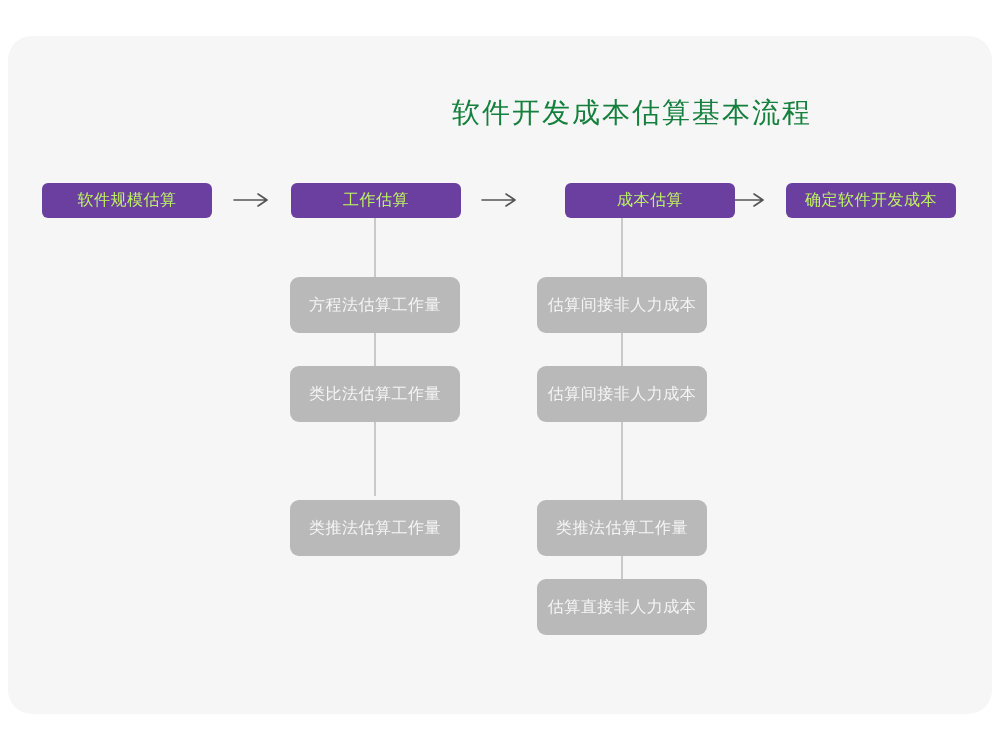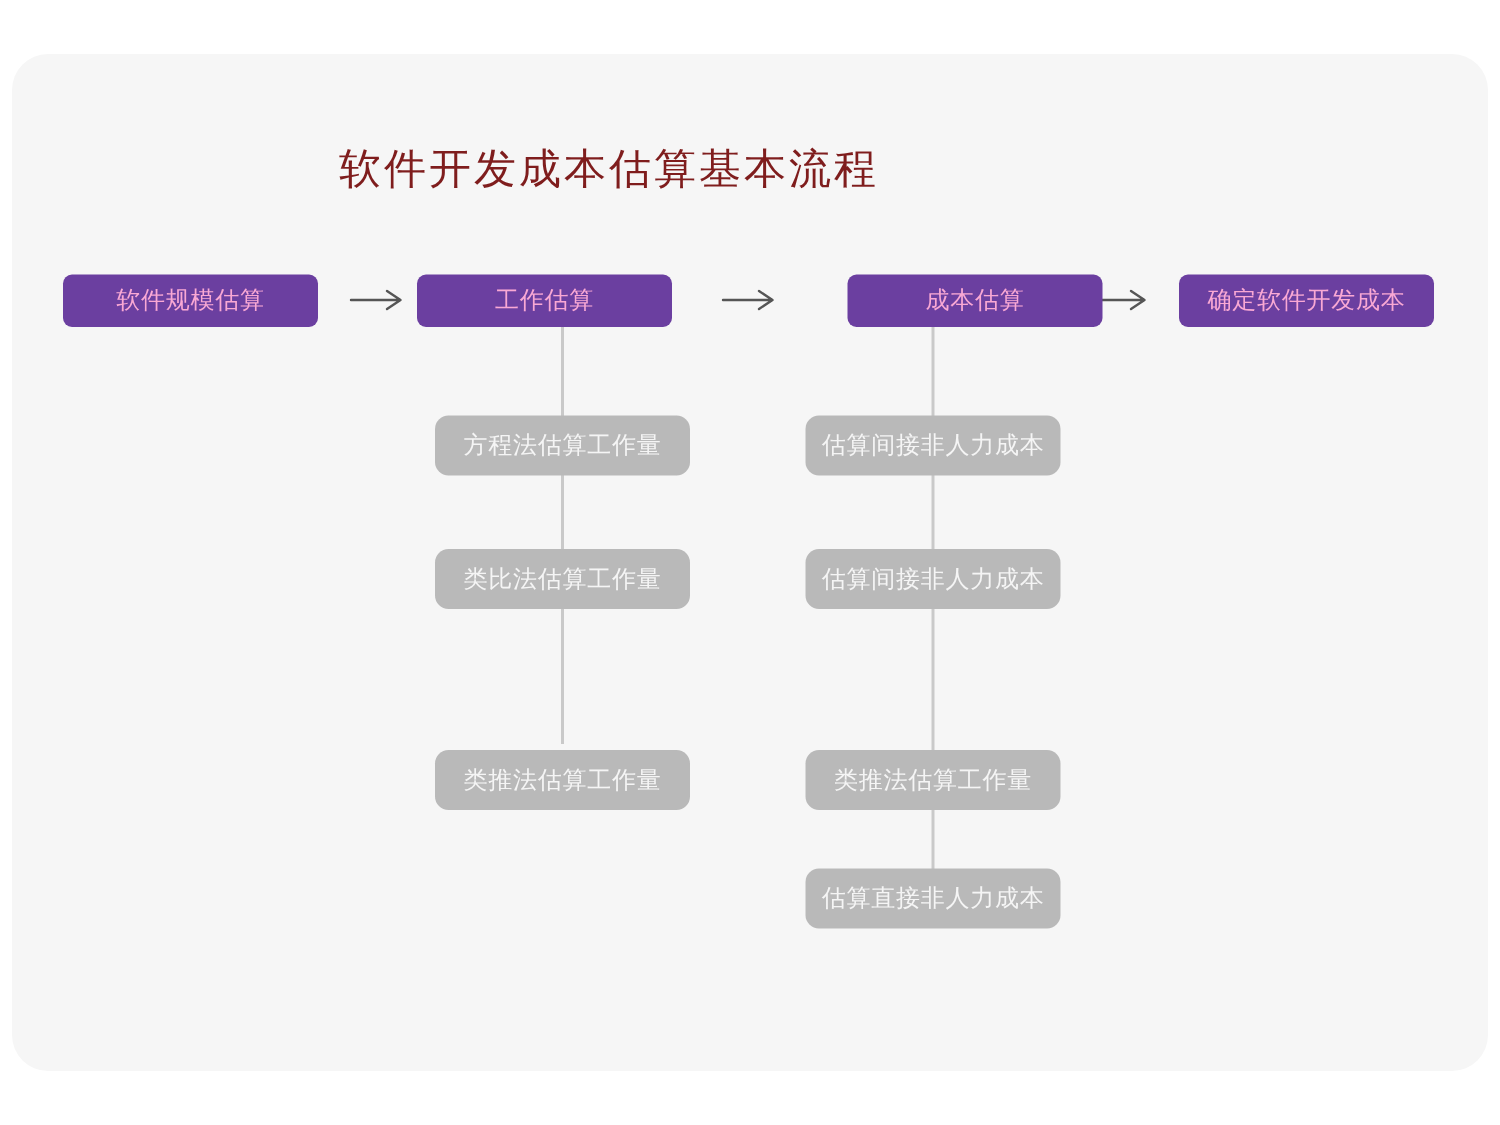--- a/index.html
+++ b/index.html
@@ -14,42 +14,42 @@
     position: absolute;
     left: 8px; top: 36px;
     width: 984px; height: 678px;
     background: #f6f6f6;
     border-radius: 24px;
   }
   .title {
     position: absolute;
     left: 0; top: 94px;
     width: 812px;
-    text-align: center;
+    text-align: right;
     font-size: 28px;
     font-weight: 500;
     letter-spacing: 2px;
-    color: #7f1d1d;
+    color: #15803d;
   }
   .stage-box {
     position: absolute;
     top: 183px;
     width: 170px; height: 35px;
     background: #6b3fa0;
     border-radius: 6px;
-    color: #f9a8d4;
+    color: #bef264;
     font-size: 16px;
     display: flex;
     align-items: center;
     justify-content: center;
     z-index: 3;
     letter-spacing: 0.5px;
   }
   .stage-1 { left: 42px; }
-  .stage-2 { left: 278px; }
+  .stage-2 { left: 291px; }
   .stage-3 { left: 537px; margin-left: 28px; }
   .stage-4 { left: 786px; text-align: right; }
   .flow-arrow {
     position: absolute;
     top: 190px;
     width: 38px; height: 20px;
     z-index: 2;
   }
   .arrow-1 { left: 232px; }
   .arrow-2 { left: 480px; }
@@ -57,21 +57,21 @@
   .connector {
     position: absolute;
     width: 2px;
     background: #c9c9c9;
     z-index: 1;
   }
   .connector-work { left: 374px; top: 218px; height: 278px; }
   .connector-cost { left: 621px; top: 218px; height: 380px; }
   .sub-box {
     position: absolute;
-    width: 170px; height: 40px;
+    width: 170px; height: 56px;
     background: #b9b9b9;
     border-radius: 9px;
     color: #f5f5f5;
     font-size: 16px;
     display: flex;
     align-items: center;
     justify-content: center;
     z-index: 2;
     letter-spacing: 0.5px;
   }

